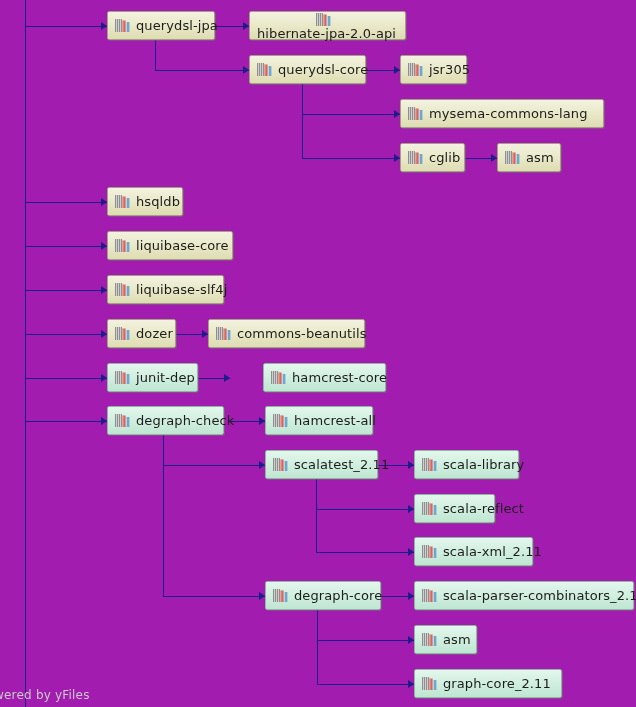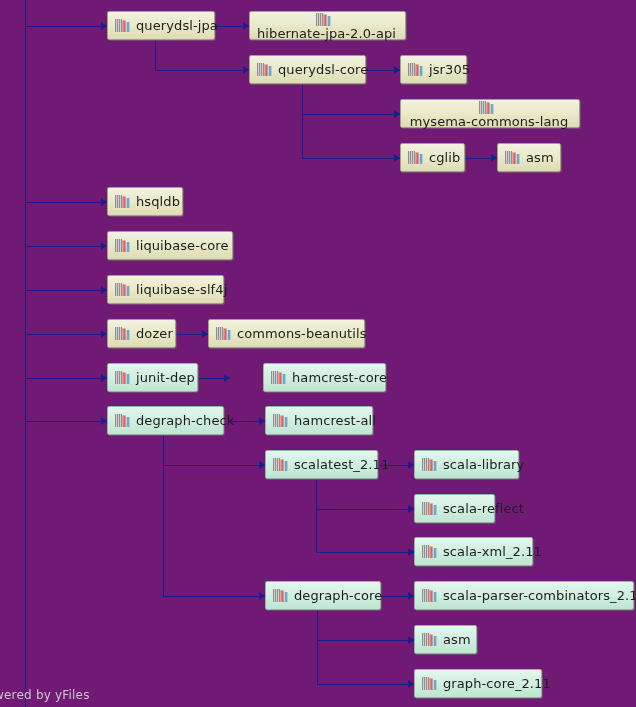--- a/index.html
+++ b/index.html
@@ -7,21 +7,21 @@
     padding: 0;
     background: #ffffff;
   }
   body {
     font-family: "DejaVu Sans", sans-serif;
   }
   #canvas {
     position: relative;
     width: 636px;
     height: 707px;
-    background: #701a75;
+    background: #a21caf;
     overflow: hidden;
   }
   
   .node {
     position: absolute;
     box-sizing: border-box;
     height: 29px;
     display: flex;
     align-items: center;
     padding: 0 9px 0 7px;
@@ -190,21 +190,21 @@
           <rect x="1" y="1" width="1" height="13" fill="#cfcfcf"></rect>
           <rect x="3" y="1" width="1" height="13" fill="#cfcfcf"></rect>
           <rect x="5" y="1" width="1" height="13" fill="#cfcfcf"></rect>
           <rect x="7.4" y="2.5" width="3.2" height="11.5" fill="#d9655f"></rect>
           <rect x="7.4" y="2.5" width="1" height="11.5" fill="#ecaaa5"></rect>
           <rect x="11" y="4" width="3.4" height="10" fill="#6fa8cc"></rect>
           <rect x="11" y="4" width="1" height="10" fill="#b3d5e8"></rect>
         </svg>
         <span class="node-label">jsr305</span>
       </div>
-      <div class="node scope-compile" style="left: 400px; top: 99px; width: 180px; flex-direction: column;">
+      <div class="node scope-compile" style="left: 400px; top: 99px; width: 204px;">
         <svg class="jar-icon" viewBox="0 0 15 15">
           <rect x="0" y="1" width="7" height="13" fill="#8f8f8f"></rect>
           <rect x="1" y="1" width="1" height="13" fill="#cfcfcf"></rect>
           <rect x="3" y="1" width="1" height="13" fill="#cfcfcf"></rect>
           <rect x="5" y="1" width="1" height="13" fill="#cfcfcf"></rect>
           <rect x="7.4" y="2.5" width="3.2" height="11.5" fill="#d9655f"></rect>
           <rect x="7.4" y="2.5" width="1" height="11.5" fill="#ecaaa5"></rect>
           <rect x="11" y="4" width="3.4" height="10" fill="#6fa8cc"></rect>
           <rect x="11" y="4" width="1" height="10" fill="#b3d5e8"></rect>
         </svg>
@@ -437,21 +437,21 @@
           <rect x="1" y="1" width="1" height="13" fill="#cfcfcf"></rect>
           <rect x="3" y="1" width="1" height="13" fill="#cfcfcf"></rect>
           <rect x="5" y="1" width="1" height="13" fill="#cfcfcf"></rect>
           <rect x="7.4" y="2.5" width="3.2" height="11.5" fill="#d9655f"></rect>
           <rect x="7.4" y="2.5" width="1" height="11.5" fill="#ecaaa5"></rect>
           <rect x="11" y="4" width="3.4" height="10" fill="#6fa8cc"></rect>
           <rect x="11" y="4" width="1" height="10" fill="#b3d5e8"></rect>
         </svg>
         <span class="node-label">asm</span>
       </div>
-      <div class="node scope-test" style="left: 414px; top: 669px; width: 128px;">
+      <div class="node scope-test" style="left: 414px; top: 669px; width: 148px;">
         <svg class="jar-icon" viewBox="0 0 15 15">
           <rect x="0" y="1" width="7" height="13" fill="#8f8f8f"></rect>
           <rect x="1" y="1" width="1" height="13" fill="#cfcfcf"></rect>
           <rect x="3" y="1" width="1" height="13" fill="#cfcfcf"></rect>
           <rect x="5" y="1" width="1" height="13" fill="#cfcfcf"></rect>
           <rect x="7.4" y="2.5" width="3.2" height="11.5" fill="#d9655f"></rect>
           <rect x="7.4" y="2.5" width="1" height="11.5" fill="#ecaaa5"></rect>
           <rect x="11" y="4" width="3.4" height="10" fill="#6fa8cc"></rect>
           <rect x="11" y="4" width="1" height="10" fill="#b3d5e8"></rect>
         </svg>

